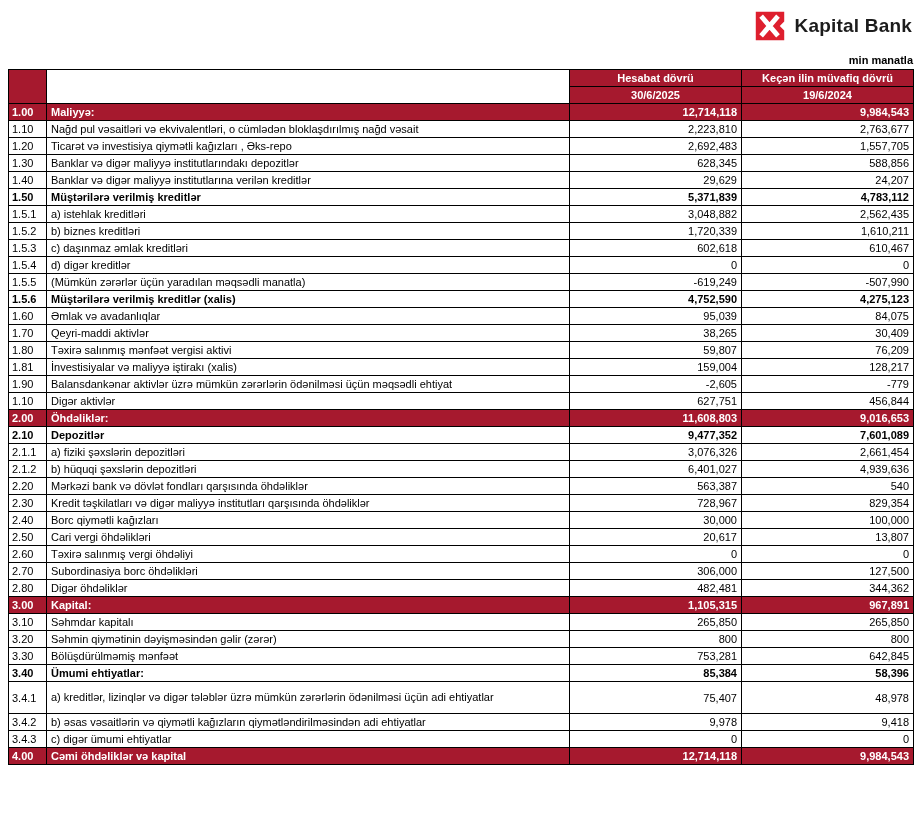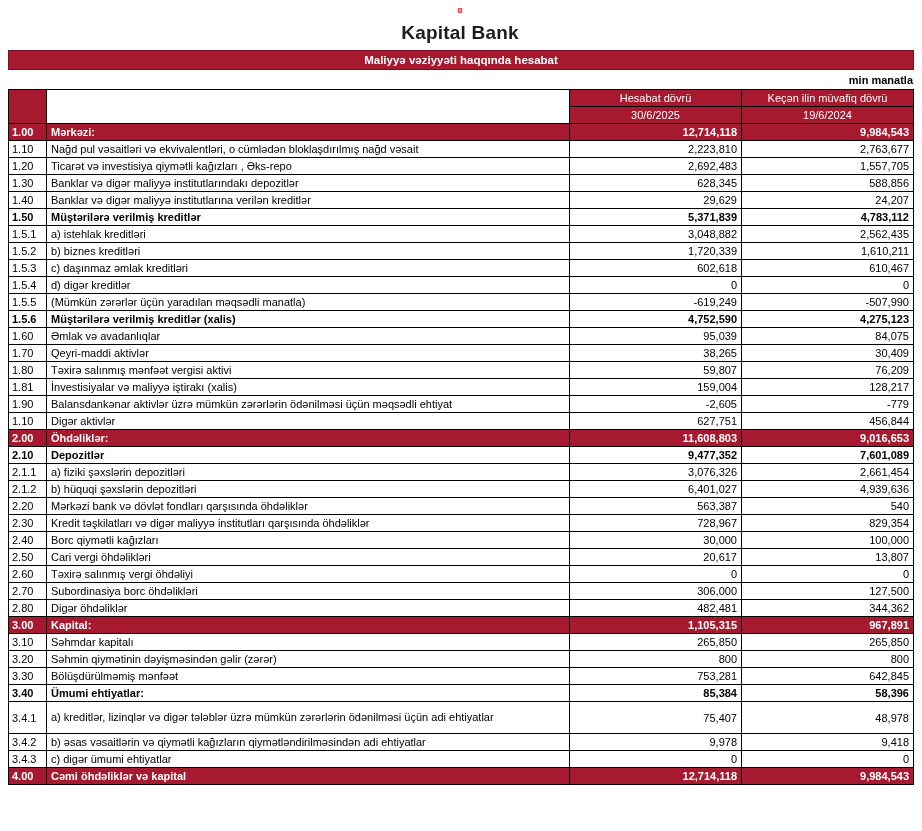--- a/index.html
+++ b/index.html
@@ -1,31 +1,31 @@
 <!DOCTYPE html>
 <html style="--accent: #A6192E; --logo-red: #DE1F2E;"><head>
 <meta charset="utf-8">
 <style>
   :root { --accent:#A6192E; --logo-red:#DE1F2E; }
   * { box-sizing:border-box; }
   body { margin:0; background:#ffffff; color:#000; font-family:"Liberation Sans", sans-serif; }
   .page { width:922px; min-height:831px; padding:6px 8px 8px 8px; background:#fff; }
 
-  .brand { display:flex; justify-content:flex-end; align-items:center; gap:9px; height:36px; margin:2px 2px 6px 0;flex-direction:column; }
+  .brand { display:flex; justify-content:flex-end; align-items:center; gap:9px; height:36px; margin:2px 2px 6px 0; }
   .brand-name { font-size:19px; font-weight:bold; color:#1c1c1c; letter-spacing:0.2px; }
 
   .title-bar { background:var(--accent); color:#fff; text-align:center; font-weight:bold;
                font-size:11.5px; padding:3px 0; border:1px solid #7d0f1f; }
   .unit-note { text-align:right; font-weight:bold; font-size:11px; padding:4px 1px 3px 0; }
 
   table { width:100%; border-collapse:collapse; table-layout:fixed; }
   col.c-code { width:38px; } col.c-num { width:172px; }
   th, td { border:1px solid #000; font-size:11px; padding:1px 4px; height:17px;
            vertical-align:middle; overflow:hidden; white-space:nowrap; }
-  thead th { background:var(--accent); color:#fff; font-weight:normal; }
+  thead th { background:var(--accent); color:#fff; font-weight:bold; }
   thead th.hdr-empty { background:#fff; }
   thead th.hdr-code { background:var(--accent); }
   td.code { text-align:left; padding-left:3px; }
   td.label { text-align:left; }
   td.num { text-align:right; }
   tr.section td { background:var(--accent); color:#fff; font-weight:bold;margin-left:8px; }
   tr.subtotal td { font-weight:bold; }
   tr.tall td { height:32px; }
   tr.tall td.label { white-space:normal; line-height:13px; }
 </style>
@@ -35,23 +35,20 @@
 <div class="page">
 
   <div class="brand">
     <svg width="32" height="32" viewBox="0 0 36 36" aria-hidden="true">
       <polygon points="2,2 34,2 34,13 29,18 34,23 34,34 2,34" fill="var(--logo-red)"></polygon>
       <path d="M8 7 L27 29 M27 7 L8 29" stroke="#ffffff" stroke-width="5.5" fill="none"></path>
     </svg>
     <span class="brand-name">Kapital Bank</span>
   </div>
 
-  <div class="title-bar">
-    <span>Maliyyə vəziyyəti haqqında hesabat</span>
-  </div>
 
   <div class="unit-note">min manatla</div>
 
   <table>
     <colgroup>
       <col class="c-code">
         <col>
         <col class="c-num">
         <col class="c-num">
     </colgroup>
@@ -63,21 +60,21 @@
         <th>Keçən ilin müvafiq dövrü</th>
       </tr>
       <tr>
         <th>30/6/2025</th>
         <th>19/6/2024</th>
       </tr>
     </thead>
     <tbody>
         <tr class="section">
           <td class="code">1.00</td>
-          <td class="label">Mərkəzi:</td>
+          <td class="label">Maliyyə:</td>
           <td class="num">12,714,118</td>
           <td class="num">9,984,543</td>
         </tr>
         <tr>
           <td class="code">1.10</td>
           <td class="label">Nağd pul vəsaitləri və  ekvivalentləri, o cümlədən bloklaşdırılmış nağd vəsait</td>
           <td class="num">2,223,810</td>
           <td class="num">2,763,677</td>
         </tr>
         <tr>

